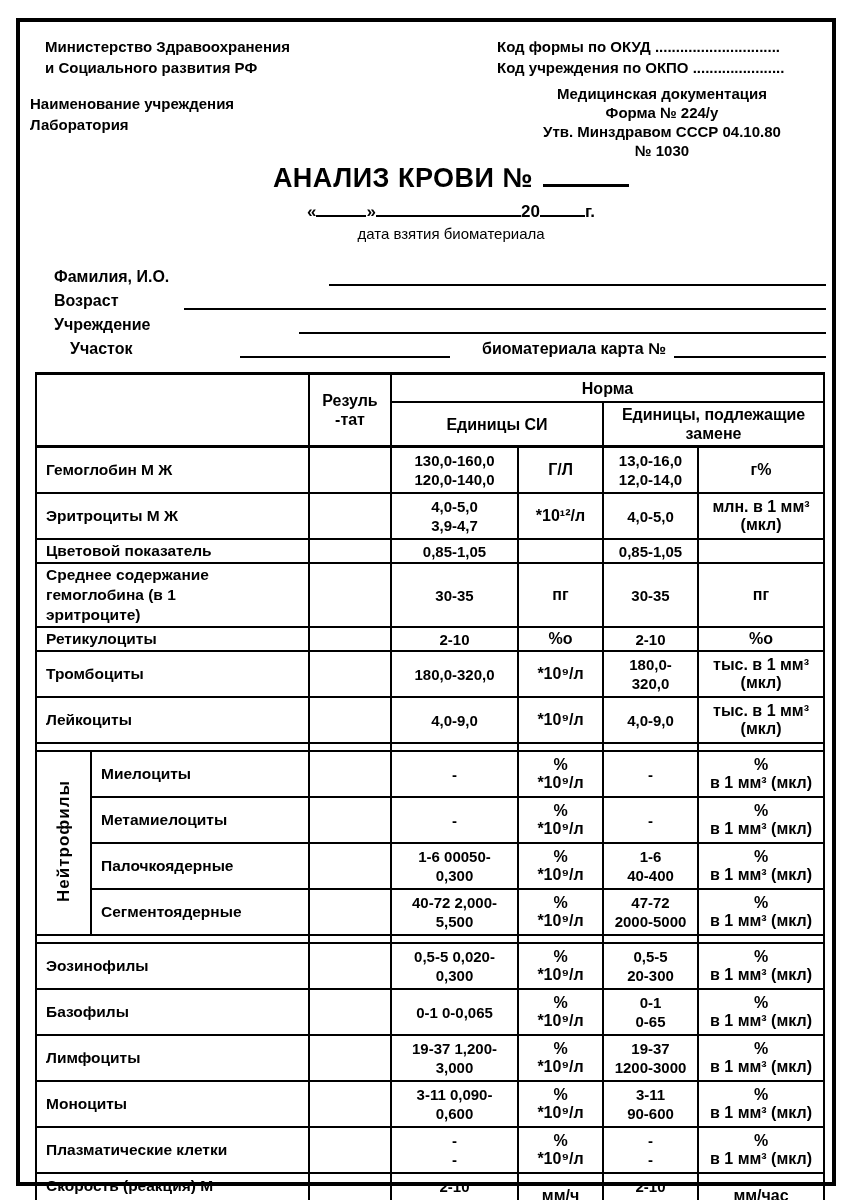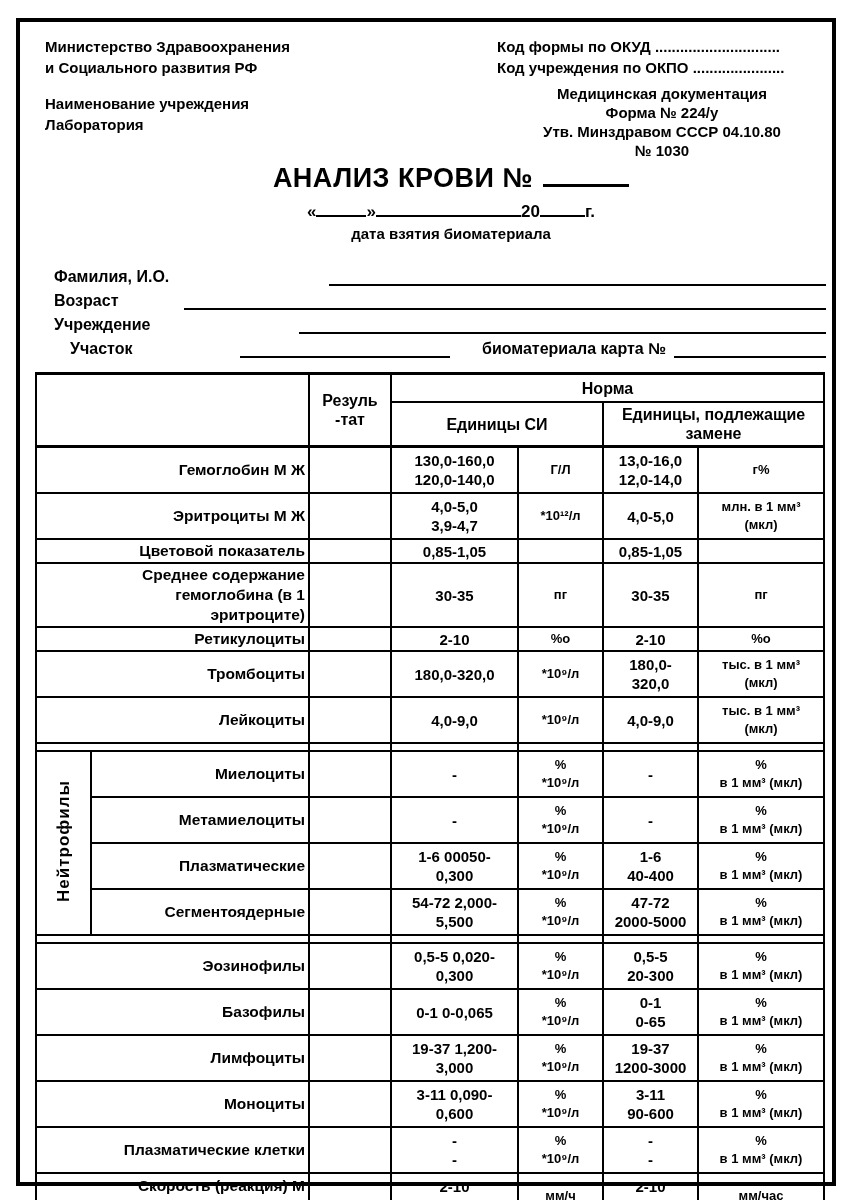--- a/index.html
+++ b/index.html
@@ -6,35 +6,35 @@
   body{
     width:852px;height:1200px;position:relative;background:#fff;color:#000;
     font-family:"Liberation Sans","DejaVu Sans",sans-serif;overflow:hidden;
     -webkit-font-smoothing:antialiased;
   }
   .frame{position:absolute;left:16px;top:18px;right:16px;bottom:14px;border:4px solid #000;}
   .abs{position:absolute;}
 
   
   .hdr-left{left:45px;top:36px;font-size:15px;font-weight:700;line-height:21px;white-space:pre-line;}
-  .hdr-left2{left:45px;top:93px;font-size:15px;font-weight:700;line-height:21px;white-space:pre-line;}
+  .hdr-left2{left:30px;top:93px;font-size:15px;font-weight:700;line-height:21px;white-space:pre-line;}
   .hdr-right{left:497px;top:36px;width:330px;font-size:15px;font-weight:700;line-height:21px;}
   .code-line{white-space:nowrap;overflow:hidden;}
   .doc-block{margin-top:6px;text-align:center;white-space:pre-line;font-size:15px;font-weight:700;line-height:19px;}
 
   
   .center-zone{left:0;right:0;text-align:center;padding-left:28px;margin-left:22px;}
   .title-row{top:163px;}
   .title-text{font-size:27px;font-weight:700;letter-spacing:.5px;}
   .blank{display:inline-block;border-bottom:2px solid #000;height:14px;vertical-align:baseline;}
   .title-blank{width:86px;border-bottom-width:3px;margin-left:10px;height:18px;}
   .date-row{top:202px;font-size:17px;font-weight:700;}
   .date-row .blank{height:13px;}
   .w50{width:50px;} .w145{width:145px;} .w45{width:45px;}
-  .date-caption{top:225px;font-size:15px;font-weight:700;}
+  .date-caption{top:225px;font-size:15px;font-weight:400;}
 
   
   .field-row{left:54px;right:26px;height:22px;display:flex;align-items:flex-end;font-size:16px;font-weight:700;}
   .f-label{flex:0 0 auto;}
   .f-line{flex:1 1 auto;border-bottom:2px solid #000;height:18px;margin-left:8px;}
   .f-line.fixed{flex:0 0 auto;}
   .lw275{flex-basis:267px;} .lw130{flex-basis:122px;} .lw245{flex-basis:237px;} .lw170{flex-basis:162px;margin-left:16px;}
   .line210{width:210px;}
   .mid-label{margin-left:32px;}
 
@@ -44,27 +44,27 @@
   .blood-table th,.blood-table td{border:2px solid #000;padding:1px 3px;vertical-align:middle;
     text-align:center;white-space:pre-line;line-height:19px;overflow:hidden;}
   .blood-table thead th{font-size:16px;}
   .hdrA th{height:24px;}
   .hdrB th{height:40px;}
   .hdrB th,.hdrA th{font-weight:700;}
   .hdr-divider{border-bottom:3px solid #000 !important;}
   tbody td{height:42px;}
   tr.compact td{height:20px;}
   tr.spacer td{height:6px;padding:0;}
-  td.name-cell{text-align:right;padding-left:22px;font-size:15.5px;line-height:20px;}
+  td.name-cell{text-align:left;padding-left:9px;font-size:15.5px;line-height:20px;}
   td.group-cell{width:55px;}
   .v-text{display:inline-block;writing-mode:vertical-rl;transform:rotate(180deg);
     font-size:17px;font-weight:700;letter-spacing:1px;}
   tr.last-row td{border-bottom:none;}
   .blood-table{border-bottom:none;}
-  td.unit-cell{font-size:13px;line-height:18px;}
+  td.unit-cell{font-size:16px;line-height:18px;}
 </style>
 </head>
 <body>
 
 <div class="frame"></div>
 
 <div class="abs hdr-left">Министерство  Здравоохранения
 и Социального развития РФ</div>
 <div class="abs hdr-left2">Наименование учреждения
 Лаборатория</div>
@@ -218,35 +218,35 @@
         <td class="name-cell">Метамиелоциты</td>
         <td class="result-cell"></td>
         <td class="si-value-cell">-</td>
         <td class="si-unit-cell unit-cell">%
 *10⁹/л</td>
         <td class="alt-value-cell">-</td>
         <td class="alt-unit-cell unit-cell">%
 в 1 мм³ (мкл)</td>
       </tr>
       <tr>
-        <td class="name-cell">Плазматические</td>
+        <td class="name-cell">Палочкоядерные</td>
         <td class="result-cell"></td>
         <td class="si-value-cell">1-6  00050-
 0,300</td>
         <td class="si-unit-cell unit-cell">%
 *10⁹/л</td>
         <td class="alt-value-cell">1-6
 40-400</td>
         <td class="alt-unit-cell unit-cell">%
 в 1 мм³ (мкл)</td>
       </tr>
       <tr>
         <td class="name-cell">Сегментоядерные</td>
         <td class="result-cell"></td>
-        <td class="si-value-cell">54-72  2,000-
+        <td class="si-value-cell">40-72  2,000-
 5,500</td>
         <td class="si-unit-cell unit-cell">%
 *10⁹/л</td>
         <td class="alt-value-cell">47-72
 2000-5000</td>
         <td class="alt-unit-cell unit-cell">%
 в 1 мм³ (мкл)</td>
       </tr>
       <tr class="spacer">
         <td colspan="2"></td>

